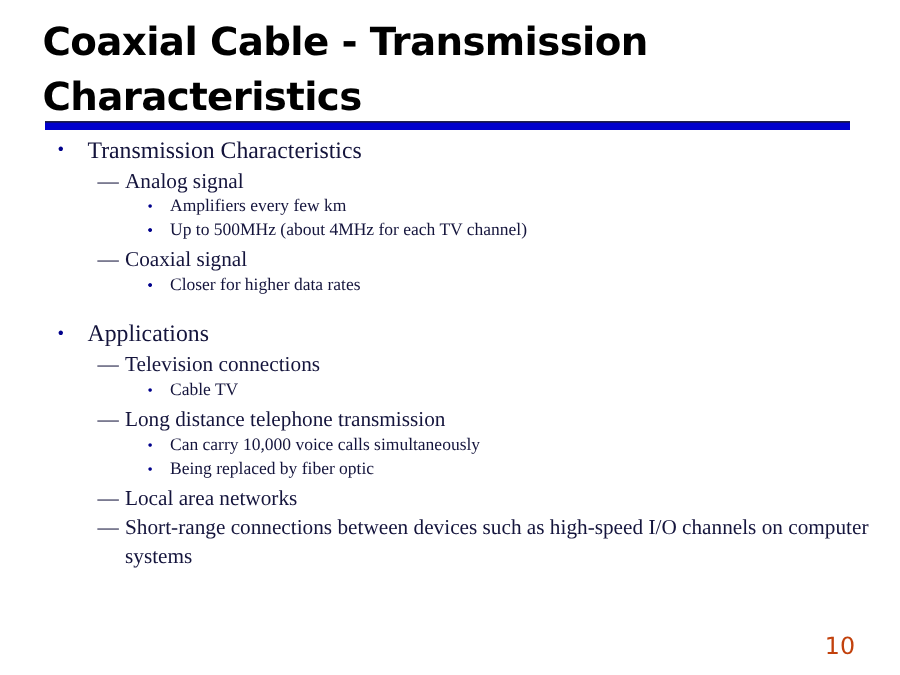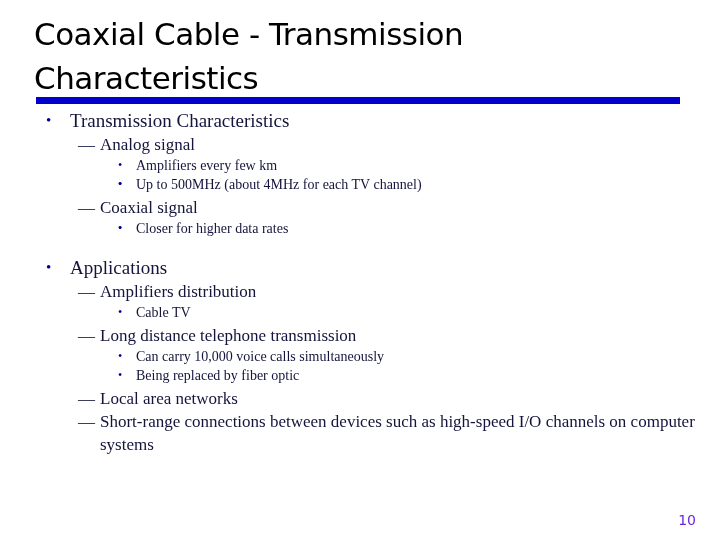--- a/index.html
+++ b/index.html
@@ -21,21 +21,21 @@
     background: #ffffff;
   }
 
   
   .title {
     position: absolute;
     left: 34px;
     top: 12px;
     width: 660px;
     font-family: "DejaVu Sans", "Liberation Sans", sans-serif;
-    font-weight: normal;
+    font-weight: bold;
     font-size: 31px;
     line-height: 44px;
     letter-spacing: -0.5px;
     color: #000000;
     text-align: left;
   }
 
   
   .divider {
     position: absolute;
@@ -106,25 +106,25 @@
     font-size: 12px;
     line-height: 19px;
   }
 
   .gap-applications { margin-top: 17px; }
   .gap-after-l3 { margin-top: 2px; }
 
   
   .page-number {
     position: absolute;
-    right: 24px;
+    right: 36px;
     bottom: 12px;
     font-family: "DejaVu Sans", "Liberation Sans", sans-serif;
-    font-size: 14px;
-    color: #6d28d9;
+    font-size: 19px;
+    color: #c2410c;
   }
 </style>
 </head>
 <body>
 
 <div class="slide">
 
   <div class="title">Coaxial Cable - Transmission Characteristics</div>
 
   <div class="divider"></div>
@@ -132,21 +132,21 @@
   <div class="body">
       <div class="row lvl1"><span class="marker">•</span><span class="label">Transmission Characteristics</span></div>
       <div class="row lvl2"><span class="marker">—</span><span class="label">Analog signal</span></div>
       <div class="row lvl3"><span class="marker">•</span><span class="label">Amplifiers every few km</span></div>
       <div class="row lvl3"><span class="marker">•</span></div>
       <div class="row lvl3"><span class="marker">•</span><span class="label">Up to 500MHz (about 4MHz for each TV channel)</span></div>
       <div class="row lvl2 gap-after-l3"><span class="marker">—</span><span class="label">Coaxial signal</span></div>
       <div class="row lvl3"><span class="marker">•</span></div>
       <div class="row lvl3"><span class="marker">•</span><span class="label">Closer for higher data rates</span></div>
       <div class="row lvl1 gap-applications"><span class="marker">•</span><span class="label">Applications</span></div>
-      <div class="row lvl2"><span class="marker">—</span><span class="label">Amplifiers distribution</span></div>
+      <div class="row lvl2"><span class="marker">—</span><span class="label">Television connections</span></div>
       <div class="row lvl3"><span class="marker">•</span><span class="label">Cable TV</span></div>
       <div class="row lvl2 gap-after-l3"><span class="marker">—</span><span class="label">Long distance telephone transmission</span></div>
       <div class="row lvl3"><span class="marker">•</span><span class="label">Can carry 10,000 voice calls simultaneously</span></div>
       <div class="row lvl3"><span class="marker">•</span><span class="label">Being replaced by fiber optic</span></div>
       <div class="row lvl2 gap-after-l3"><span class="marker">—</span><span class="label">Local area networks</span></div>
       <div class="row lvl2"><span class="marker">—</span><span class="label">Short-range connections between devices such as high-speed I/O channels on computer systems</span></div>
     </div>
 
   <div class="page-number">10</div>
 

